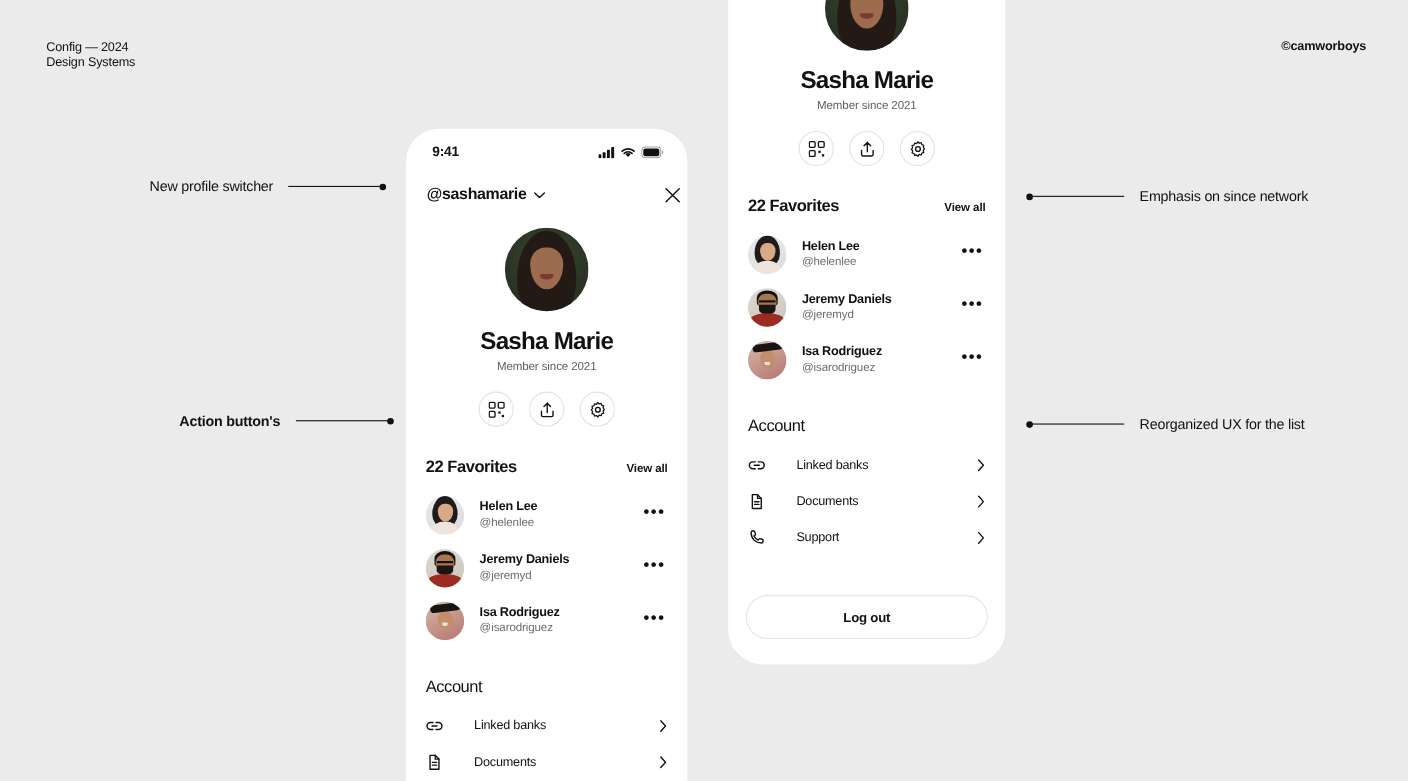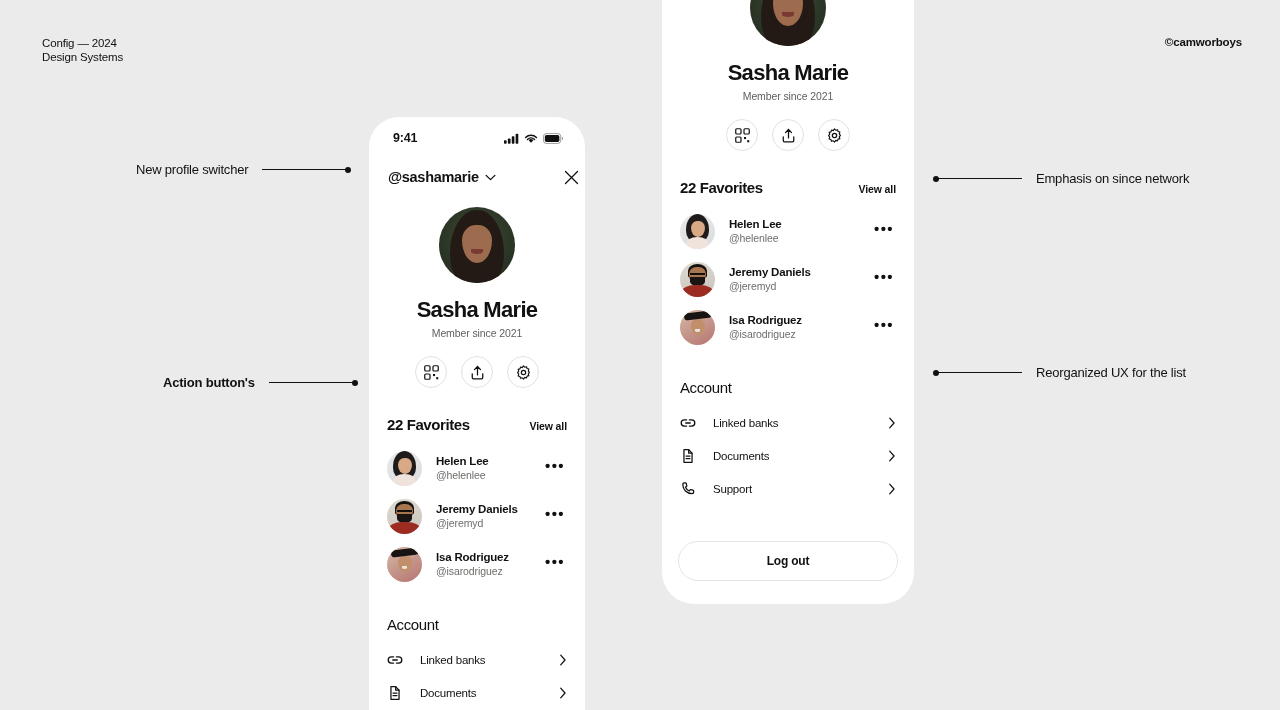--- a/index.html
+++ b/index.html
@@ -66,33 +66,33 @@
   .anno.left .dot { right: -1px; }
   .anno.right .lead { margin-right: 14px; }
   .anno.right .dot { left: -1px; }
 
   #anno-profile-switcher { left: 136px; top: 162px; }
   #anno-profile-switcher .lead { width: 88px; }
   #anno-action-buttons { left: 163px; top: 375px; font-weight: bold; }
   #anno-action-buttons .lead { width: 88px; }
   #anno-network { left: 934px; top: 171px; }
   #anno-network .lead { width: 88px; }
-  #anno-list-ux { left: 934px; top: 365px; text-align: center; }
+  #anno-list-ux { left: 934px; top: 378px; text-align: center; }
   #anno-list-ux .lead { width: 88px; }
 
   
   .card {
     position: absolute;
     background: #ffffff;
     overflow: hidden;
   }
   #phone-frame {
     left: 369px;
     top: 117px;
-    width: 216px;
+    width: 256px;
     height: 593px;
     border-radius: 30px 30px 0 0;
   }
   #card-frame {
     left: 662px;
     top: -90px;
     width: 252px;
     height: 694px;
     border-radius: 0 0 32px 32px;
   }
@@ -261,21 +261,21 @@
     cursor: pointer;
   }
   .acct-icon {
     width: 18px;
     display: flex;
     align-items: center;
     justify-content: flex-start;
     flex: none;
   }
   .acct-label {
-    margin-left: 15px;
+    margin-left: 26px;
     font-size: 11.5px;
     letter-spacing: -0.2px;
     color: #111;
     flex: 1 1 auto;
   }
   .chev-right { flex: none; display: flex; align-items: center; }
 
   
   .logout-wrap { padding: 14px 16px; margin-top: 22px; }
   .logout-btn {

